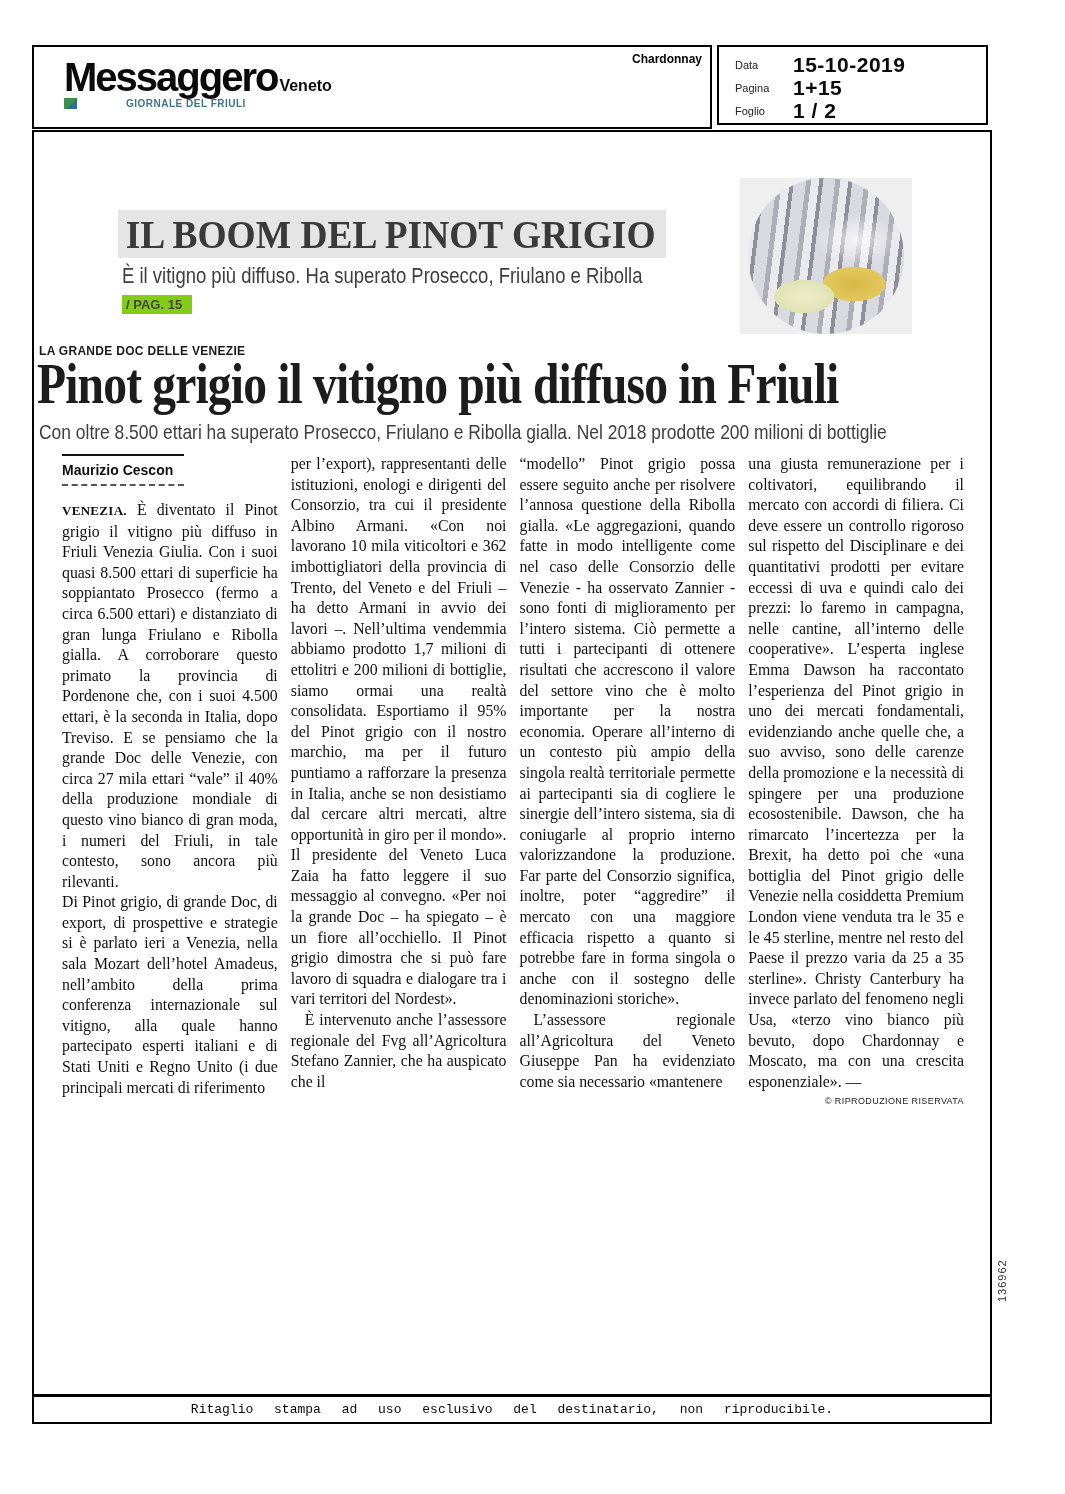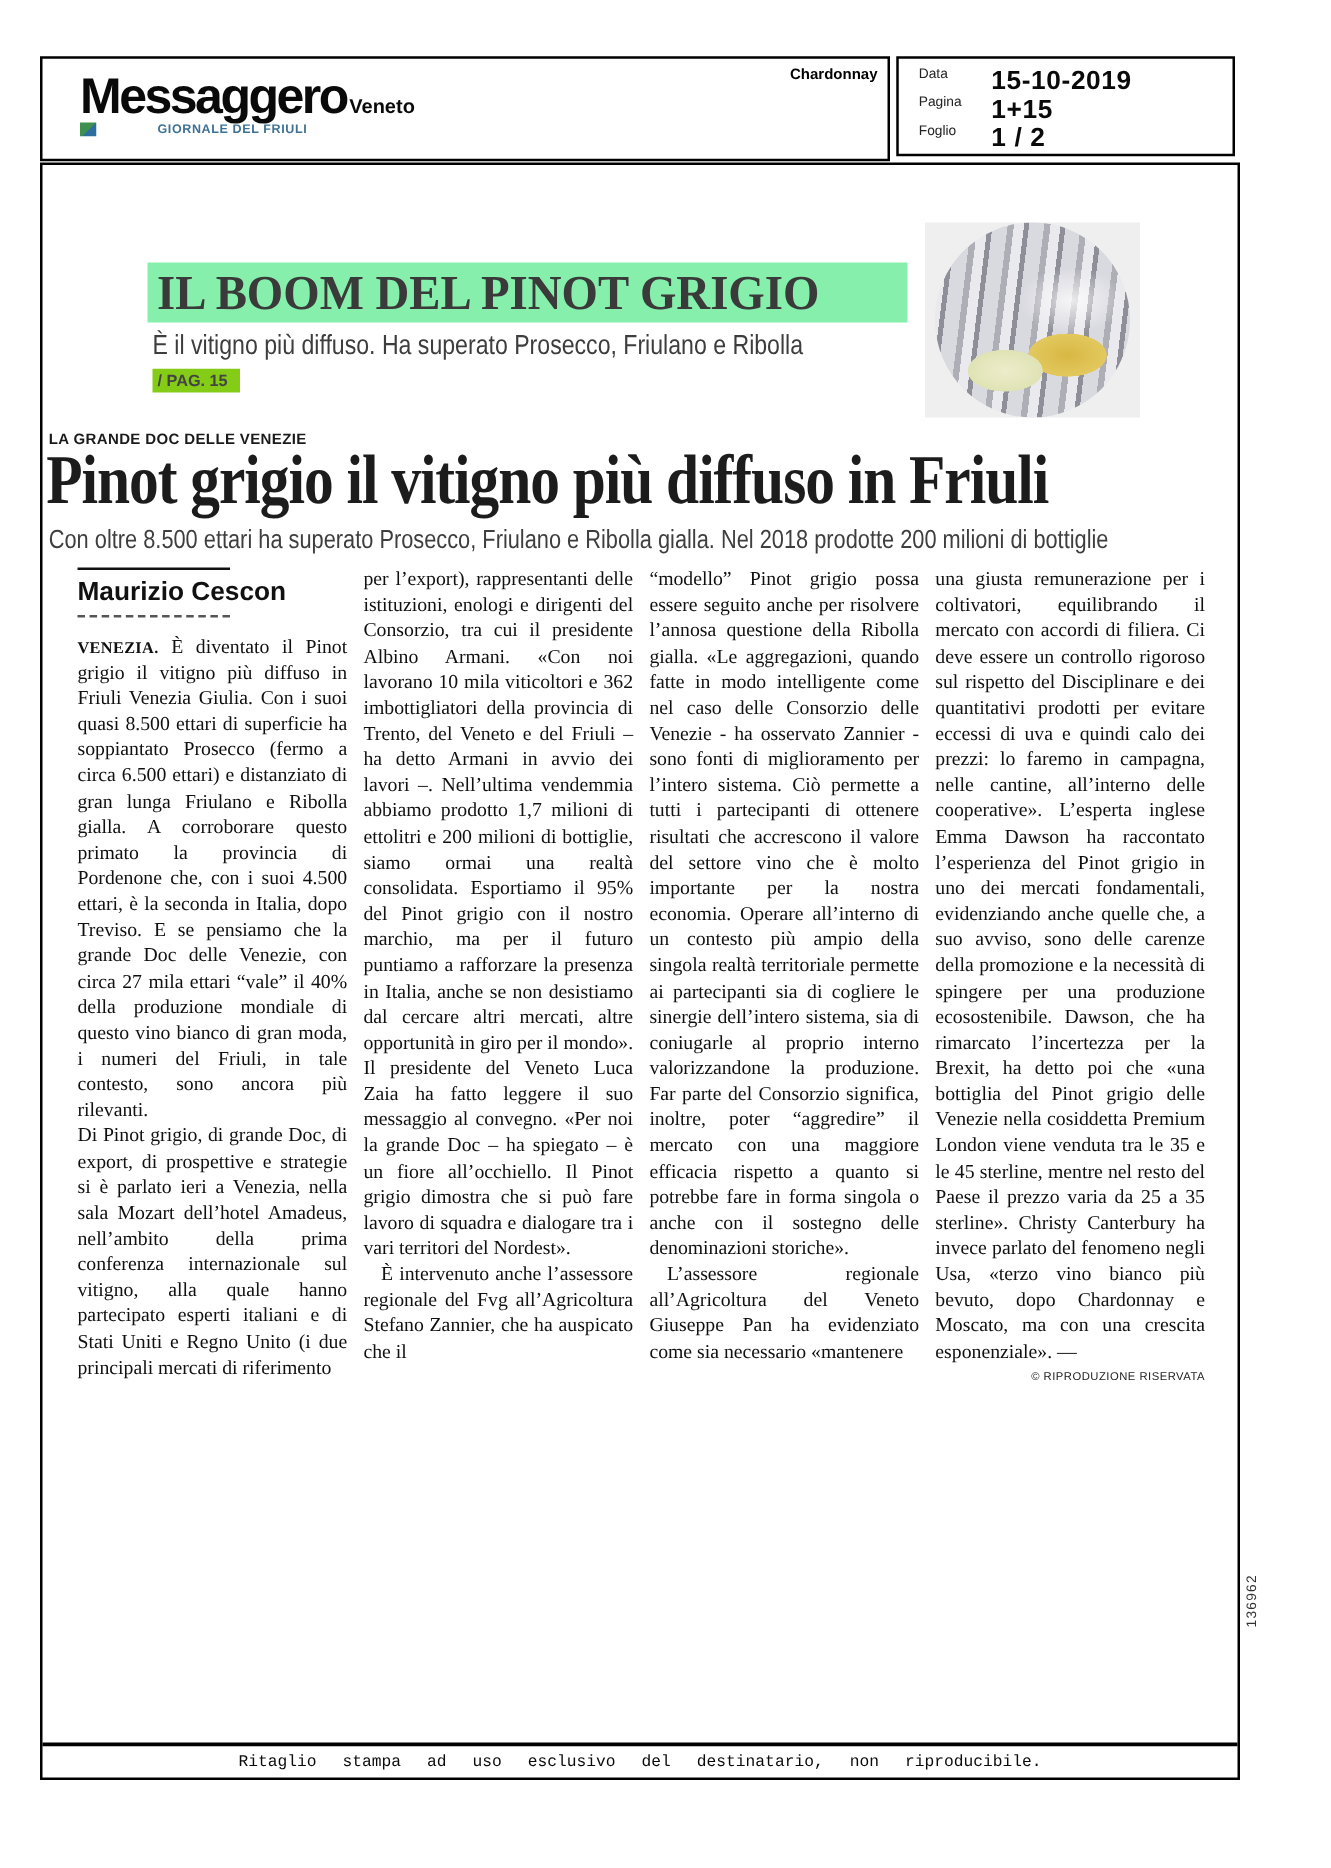--- a/index.html
+++ b/index.html
@@ -17,31 +17,31 @@
   .logo-tagline{margin-top:1px;display:flex;align-items:center;gap:5px;}
   .logo-badge{width:13px;height:11px;background:linear-gradient(135deg,#3f8f4f 55%,#2c6e9e 55%);
               display:inline-block;}
   .logo-tagline-text{font-family:"Liberation Sans",sans-serif;font-weight:bold;
                      font-size:10px;letter-spacing:.5px;color:#3f7293;margin-left:44px;}
   .quotidiano{position:absolute;right:8px;top:5px;font-family:"Liberation Sans",sans-serif;
               font-weight:bold;font-size:12px;color:#000;}
 
   .meta-box{position:absolute;left:717px;top:45px;width:271px;height:80px;
             border:2px solid #000;background:#fff;padding:6px 0 0 16px;box-sizing:border-box;}
-  .meta-row{display:flex;align-items:flex-start;height:23px;}
+  .meta-row{display:flex;align-items:center;height:23px;}
   .meta-label{font-family:"Liberation Sans",sans-serif;font-size:11px;color:#222;width:58px;}
   .meta-value{font-family:"Liberation Sans",sans-serif;font-size:21px;font-weight:bold;color:#0a0a0a;letter-spacing:.5px;}
 
   
   .main-box{position:absolute;left:32px;top:130px;width:956px;height:1290px;
             border:2px solid #000;background:#fff;}
 
   
-  .teaser-head{position:absolute;left:84px;top:78px;width:608px;height:48px;
-               background:#86efac;display:flex;align-items:center;}
+  .teaser-head{position:absolute;left:84px;top:78px;width:548px;height:48px;
+               background:#e5e5e5;display:flex;align-items:center;}
   .teaser-head-text{font-family:"Liberation Serif",serif;font-weight:bold;font-size:39px;
                     color:#3a3a3a;letter-spacing:0;padding-left:8px;white-space:nowrap;
                     transform:scaleX(.96);transform-origin:left center;}
   .teaser-sub{position:absolute;left:88px;top:131px;font-family:"Liberation Sans",sans-serif;
               font-size:22px;color:#3d3d3d;white-space:nowrap;transform:scaleX(.84);
               transform-origin:left center;}
   .teaser-pag{position:absolute;left:88px;top:163px;background:#84cc16;
               font-family:"Liberation Sans",sans-serif;font-weight:bold;font-size:13px;
               color:#444;padding:2px 10px 2px 4px;}
 
@@ -64,21 +64,21 @@
   .standfirst{position:absolute;left:5px;top:288px;font-family:"Liberation Sans",sans-serif;
               font-size:21px;color:#3e3e3e;white-space:nowrap;transform:scaleX(.83);
               transform-origin:left top;}
 
   
   .columns{position:absolute;left:28px;top:322px;width:902px;height:700px;
            display:flex;gap:13px;}
   .col{flex:1;min-width:0;}
   .byline-block{margin-bottom:14px;}
   .byline-rule{width:122px;border-top:2px solid #111;margin-bottom:6px;}
-  .byline-name{font-family:"Liberation Sans",sans-serif;font-weight:bold;font-size:21px;
+  .byline-name{font-family:"Liberation Sans",sans-serif;font-weight:bold;font-size:14px;
                color:#111;margin-bottom:5px;}
   .byline-dashes{width:122px;border-bottom:2px dashed #555;height:1px;margin-bottom:2px;}
 
   .col p.para{margin:0;text-align:justify;font-size:15.8px;line-height:20.6px;color:#101010;}
   .col p.para + p.para{text-indent:14px;}
   .dateline{font-family:"Liberation Serif",serif;font-weight:bold;font-size:13px;
             letter-spacing:.3px;}
   .endmark{margin-top:4px;text-align:right;font-family:"Liberation Sans",sans-serif;
            font-size:9px;letter-spacing:.4px;color:#222;}
 

